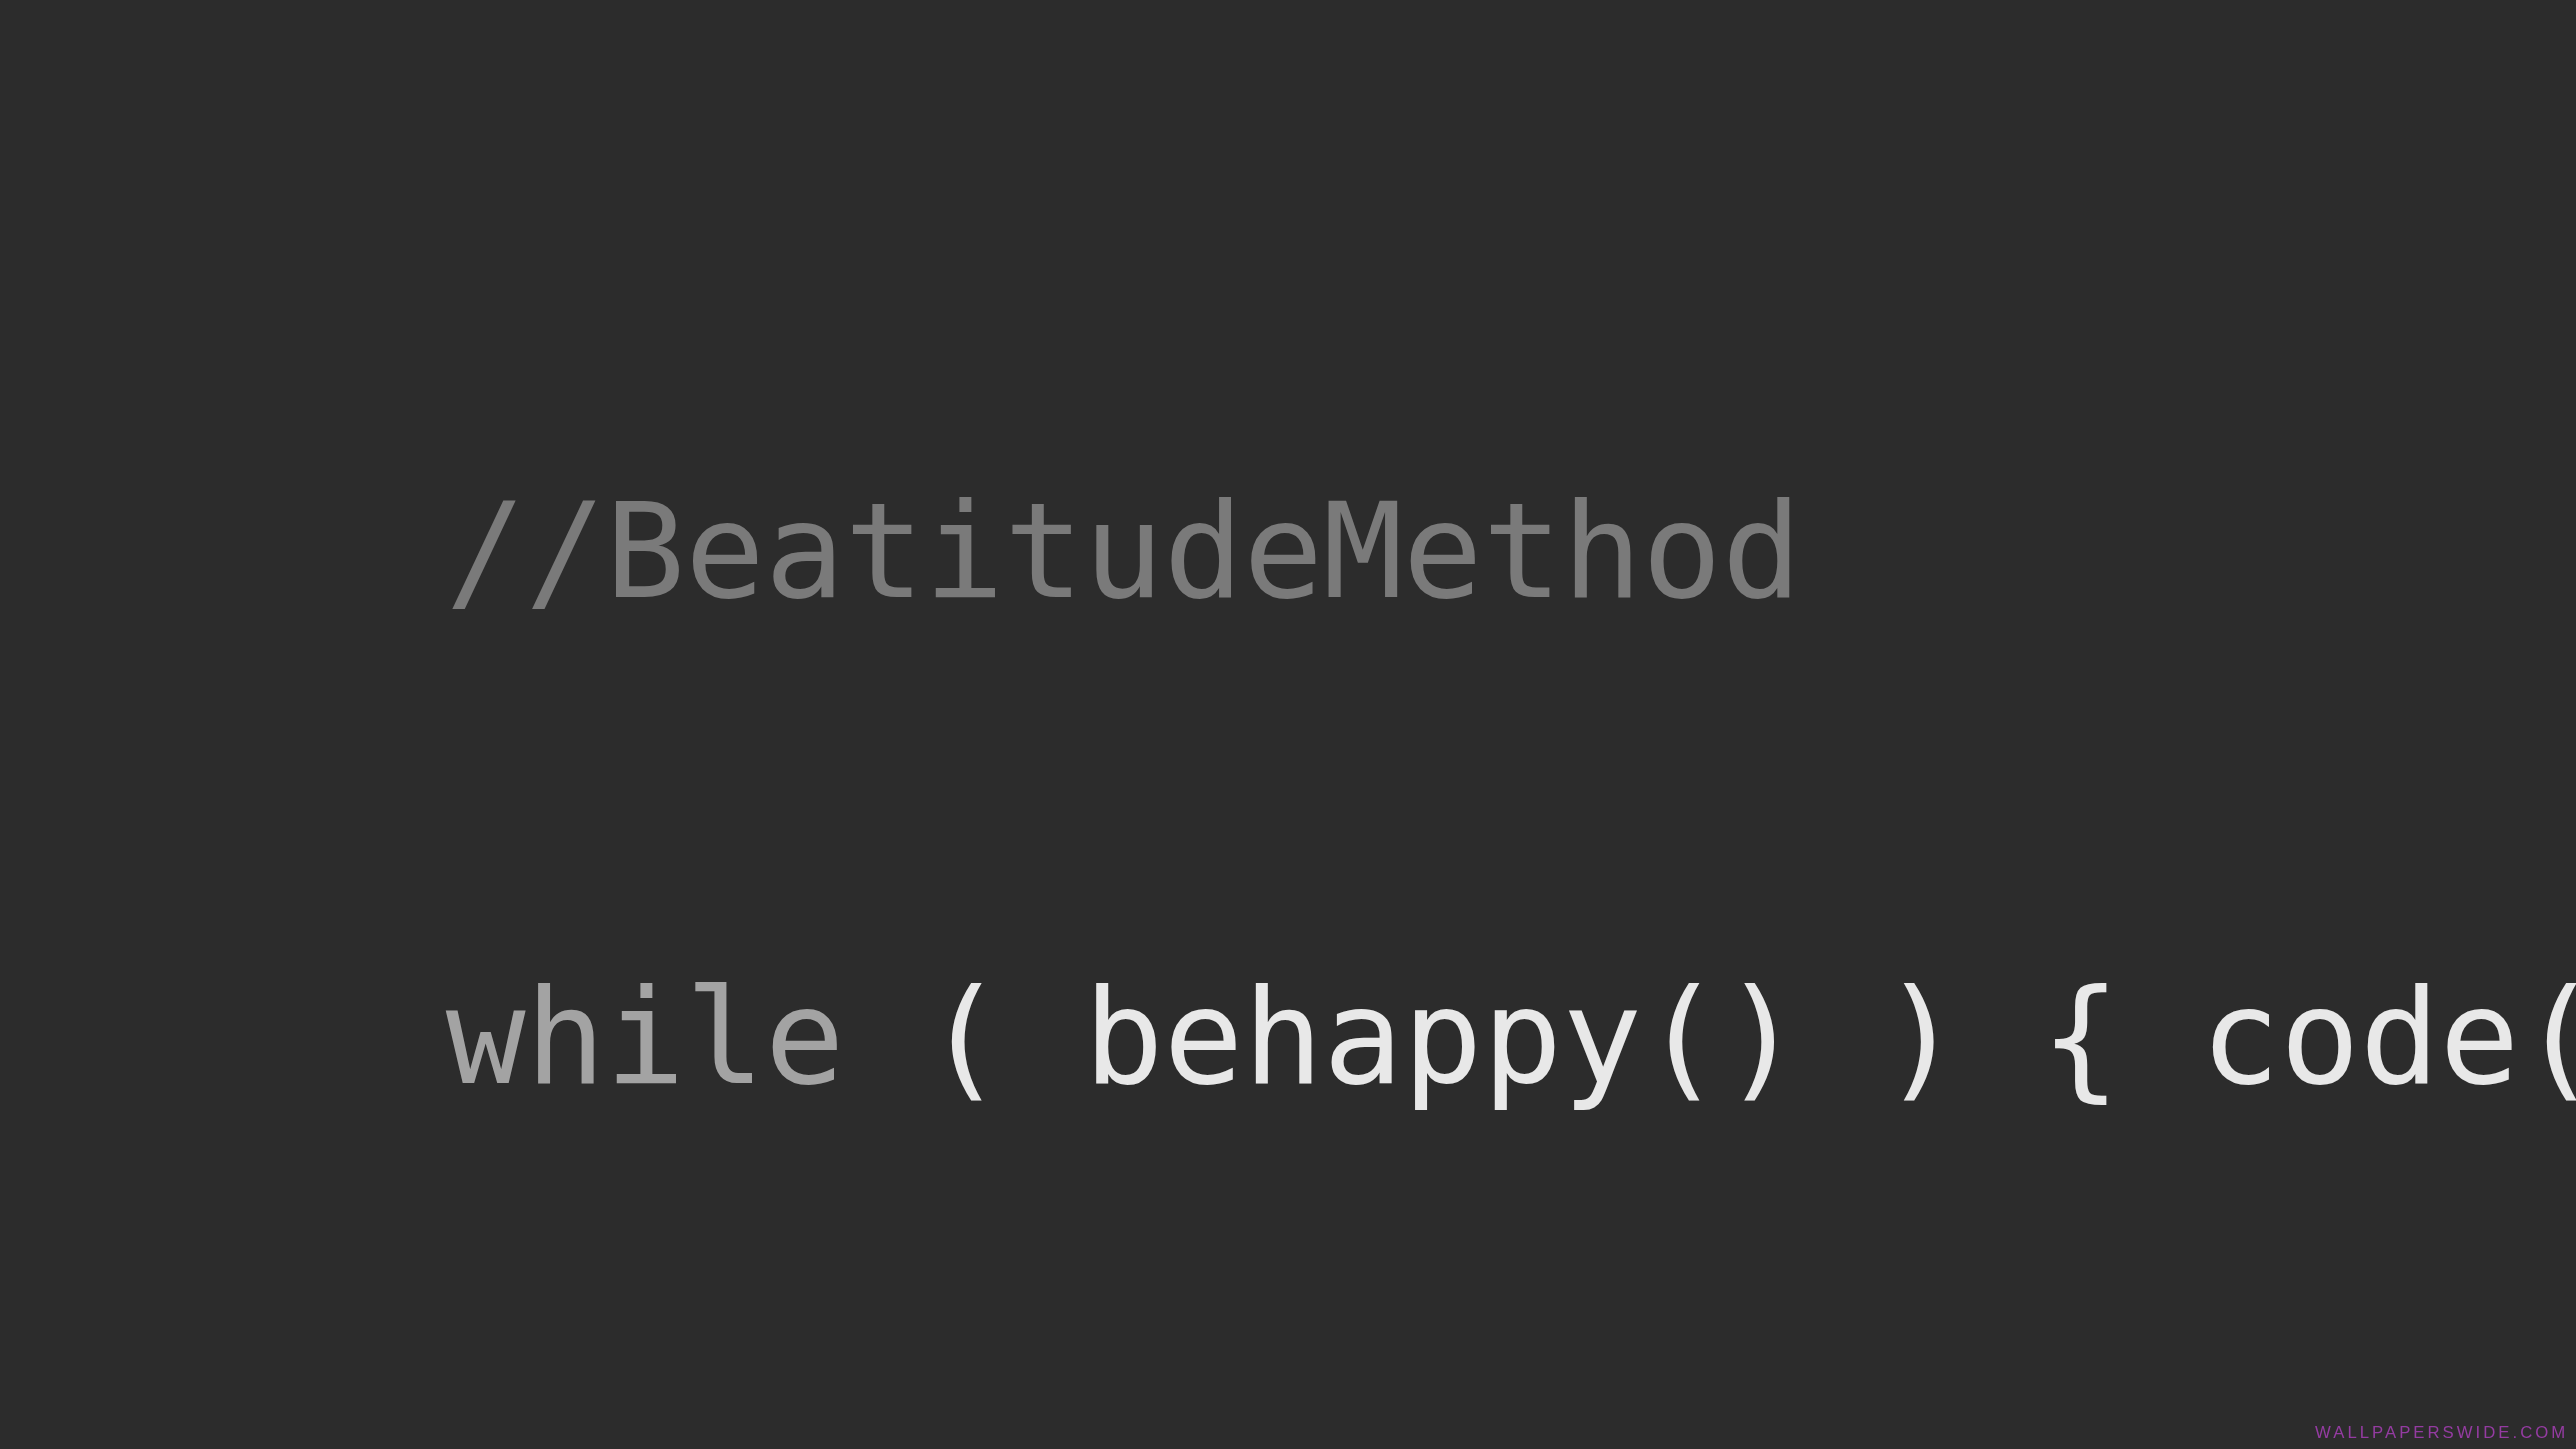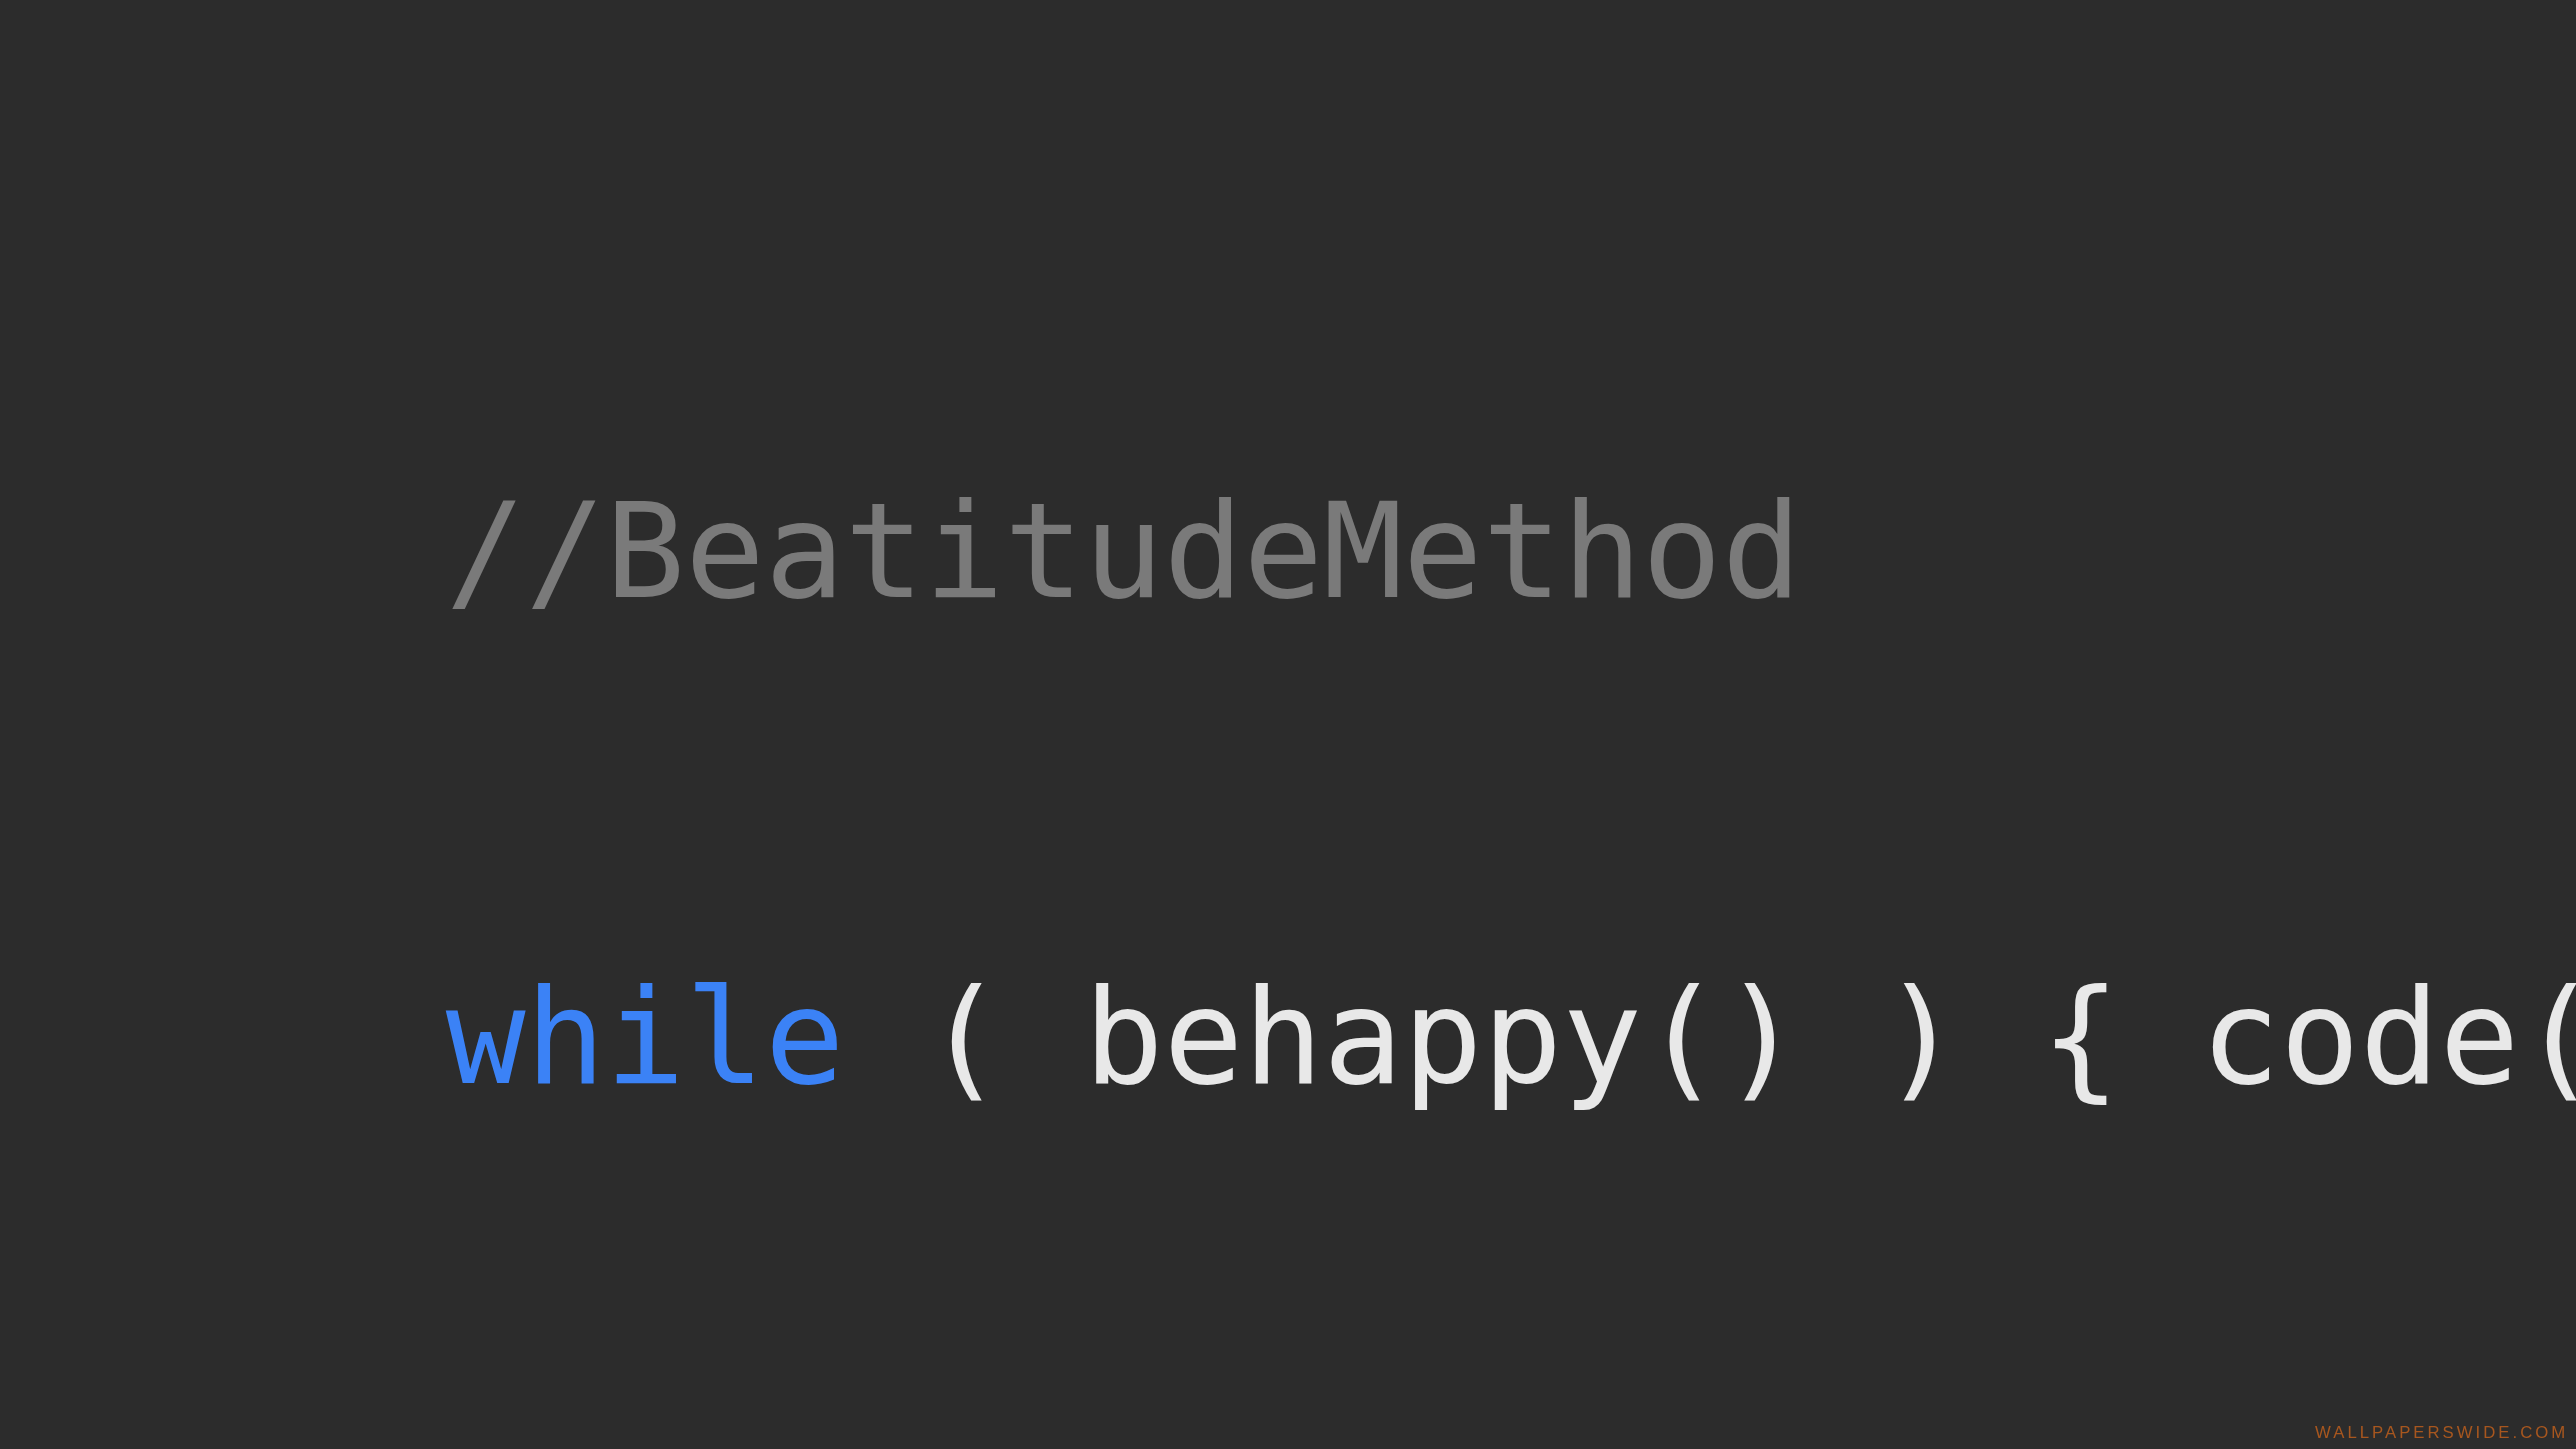--- a/index.html
+++ b/index.html
@@ -25,31 +25,31 @@
       margin-left: 17.3%;
       margin-top: -0.8%;
       font-size: 5.15vw;
       line-height: 1.22;
       white-space: pre;
     }
     .comment {
       color: #7a7a7a;
     }
     .keyword {
-      color: #3b82f6;
+      color: #a3a3a3;
     }
     .code-text {
       color: #e8e8e8;
     }
     .watermark {
       position: absolute;
       bottom: 0.4%;
       right: 0.3%;
       font-size: 0.65vw;
-      color: #f97316;
+      color: #d946ef;
       letter-spacing: 0.18em;
       font-family: Arial, sans-serif;
       opacity: 0.6;
     }
   </style>
 </head>
 <body>
 
 <div class="code-block">
   <div class="comment">//BeatitudeMethod</div>

